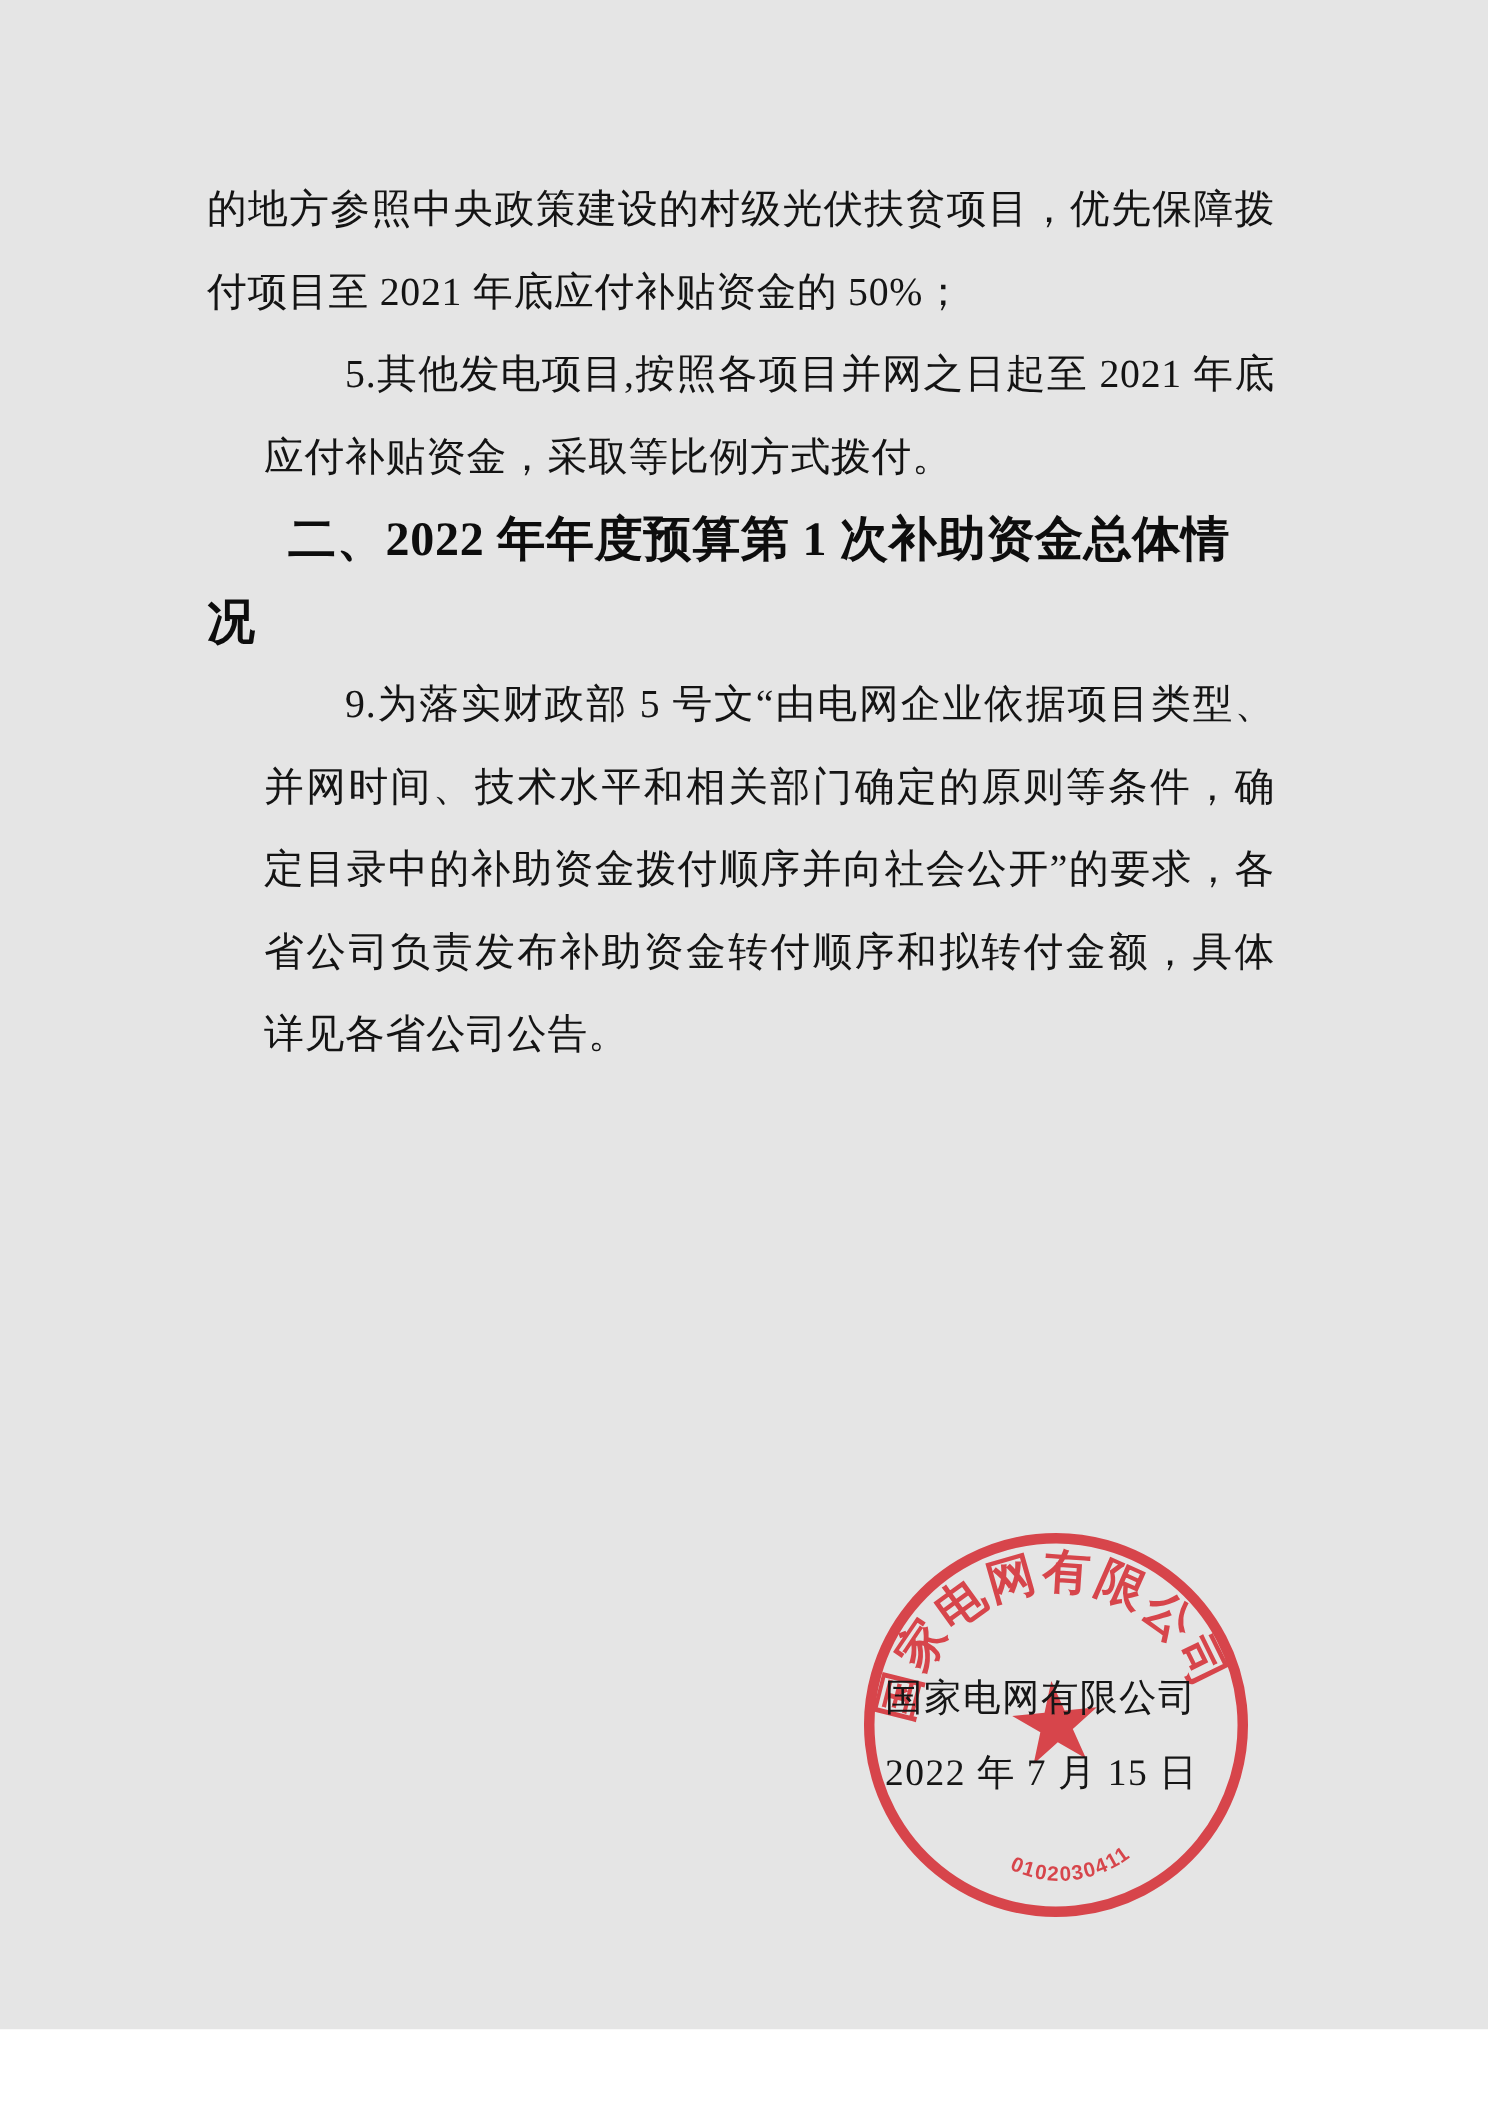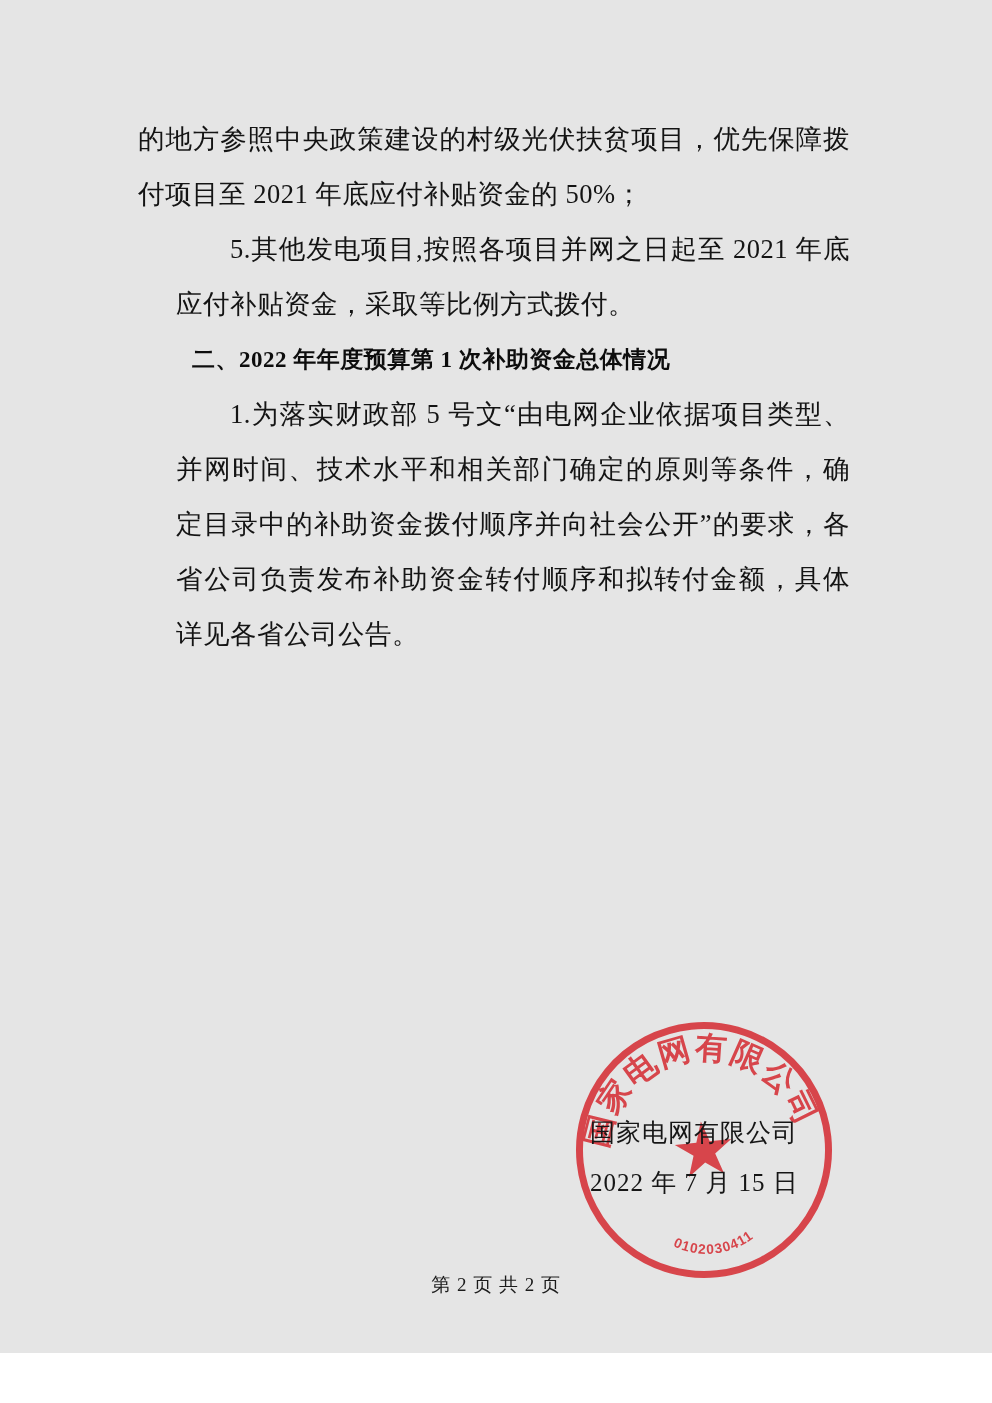--- a/index.html
+++ b/index.html
@@ -32,21 +32,21 @@
     text-align: justify;
     text-justify: inter-ideograph;
     margin: 0 0 0 0;
     color: #141414;
   }
   .indent {
     text-indent: 54px;
     margin-left: 38px;
   }
   .heading {
-    font-size: 23px;
+    font-size: 32px;
     line-height: 55px;
     font-weight: bold;
     text-indent: 54px;
     letter-spacing: 0.5px;
     color: #0d0d0d;
     margin: 0;
   }
   .sign-block {
     position: absolute;
     right: 142px;
@@ -122,21 +122,21 @@
 </style>
 </head>
 <body>
 
 <div class="page">
 
   <div class="content">
     <p class="para">的地方参照中央政策建设的村级光伏扶贫项目，优先保障拨付项目至 2021 年底应付补贴资金的 50%；</p>
     <p class="para indent">5.其他发电项目,按照各项目并网之日起至 2021 年底应付补贴资金，采取等比例方式拨付。</p>
     <p class="heading">二、2022 年年度预算第 1 次补助资金总体情况</p>
-    <p class="para indent">1.为落实财政部 5 号文“由电网企业依据项目类型、并网时间、技术水平和相关部门确定的原则等条件，确定目录中的补助资金拨付顺序并向社会公开”的要求，各省公司负责发布补助资金转付顺序和拟转付金额，具体详见各省公司公告。</p>
+    <p class="para indent">9.为落实财政部 5 号文“由电网企业依据项目类型、并网时间、技术水平和相关部门确定的原则等条件，确定目录中的补助资金拨付顺序并向社会公开”的要求，各省公司负责发布补助资金转付顺序和拟转付金额，具体详见各省公司公告。</p>
   </div>
 
   <div class="stamp">
     <div class="stamp-inner">
       <div class="stamp-arc-text">
         <svg viewBox="0 0 228 228" aria-hidden="true">
           <defs>
             <path id="arcTop" d="M 22,120 A 92,92 0 0 1 206,120"></path>
             <path id="arcBottom" d="M 42,140 A 72,72 0 0 0 186,140"></path>
           </defs>
@@ -154,15 +154,14 @@
           <span>★</span>
         </div>
     </div>
   </div>
 
   <div class="sign-block">
     <div>国家电网有限公司</div>
     <div>2022 年 7 月 15 日</div>
   </div>
 
-  <div class="footer">第 2 页 共 2 页</div>
 
 </div>
 
 </body></html>

